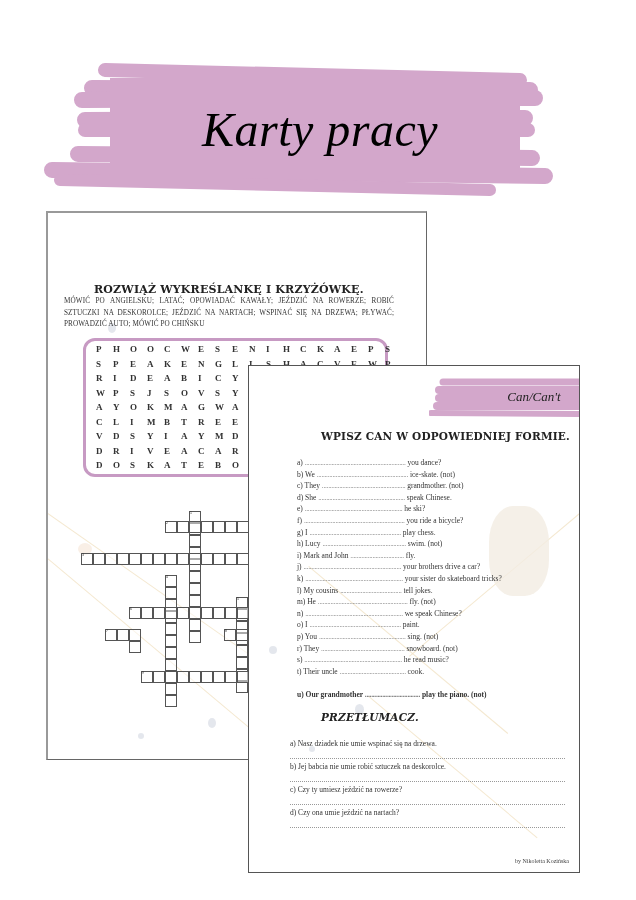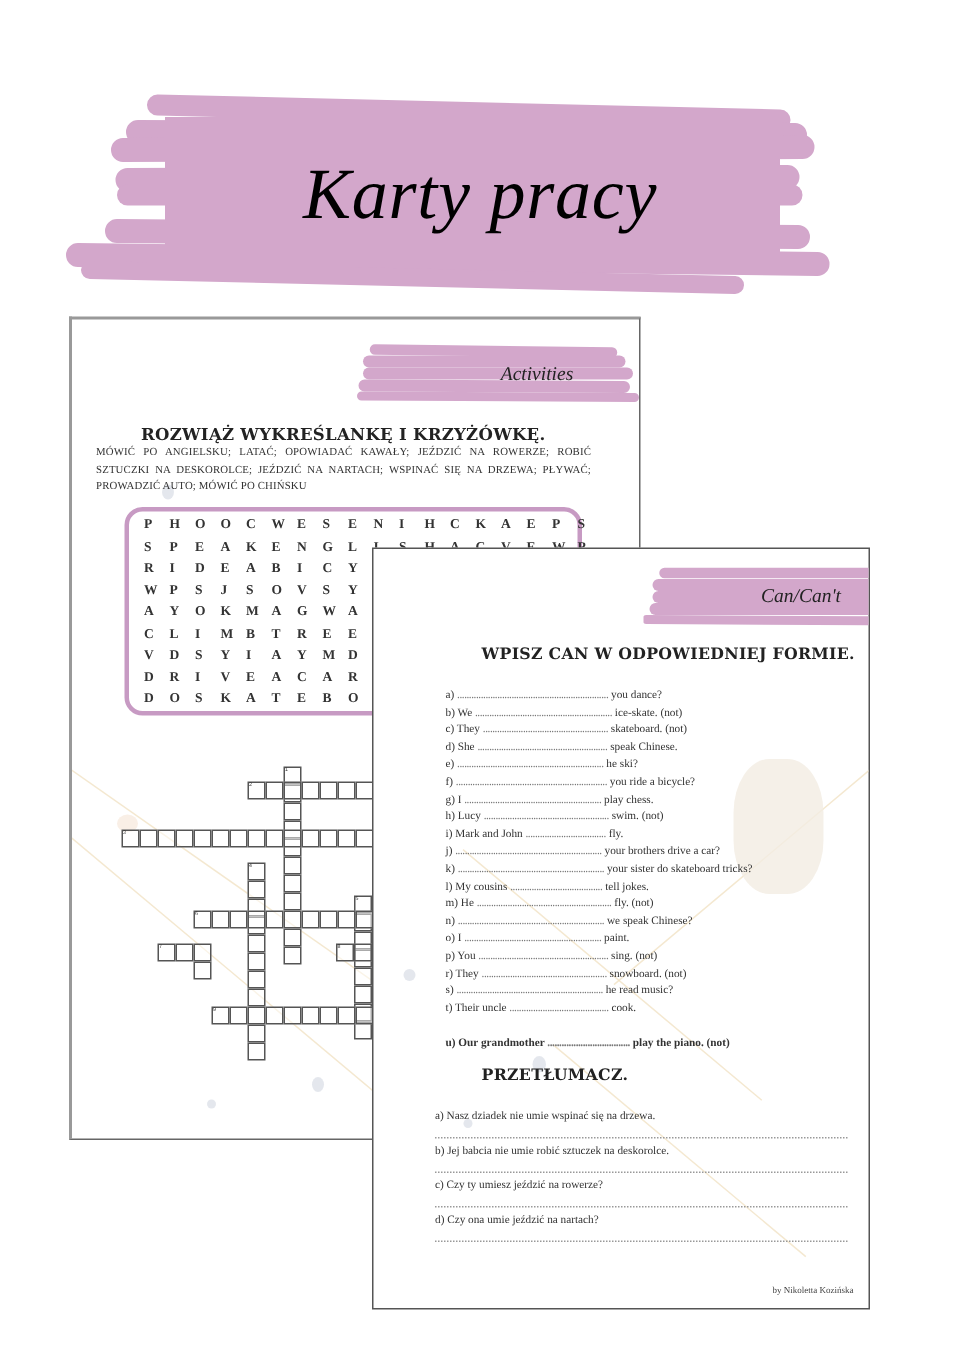--- a/index.html
+++ b/index.html
@@ -51,32 +51,20 @@
 
   <div class="gold-line" style="left:0;top:300px;width:420px;transform:rotate(35deg);"></div>
   <div class="gold-line" style="left:-30px;top:320px;width:420px;transform:rotate(40deg);"></div>
   <div class="gold-line" style="left:200px;top:450px;width:240px;transform:rotate(-40deg);"></div>
   <div class="splash" style="left:60px;top:110px;width:8px;height:10px;"></div>
   <div class="splash" style="left:160px;top:505px;width:8px;height:10px;"></div>
   <div class="splash" style="left:90px;top:520px;width:6px;height:6px;"></div>
   <div class="splash" style="left:270px;top:440px;width:8px;height:8px;opacity:0.4;background:#f0d6c0;"></div>
   <div class="splash" style="left:30px;top:330px;width:14px;height:12px;opacity:0.4;background:#f0d6c0;"></div>
 
-  <div class="tag" style="left:190px;top:14px;width:190px;height:42px;">
-    <svg width="190" height="42" viewBox="0 0 190 42">
-      <g stroke="#d3a7cb" stroke-linecap="round" fill="none">
-        <path d="M12 6 L170 8" stroke-width="7"></path>
-        <path d="M8 14 L175 14" stroke-width="8"></path>
-        <path d="M8 22 L180 22" stroke-width="8"></path>
-        <path d="M5 30 L178 31" stroke-width="8"></path>
-        <path d="M3 37 L185 38" stroke-width="6"></path>
-      </g>
-    </svg>
-    <div class="tag-text" style="left:60px;top:14px;width:120px;text-align:center;">Activities</div>
-  </div>
 
   <div class="heading" style="left:46px;top:70px;font-size:11px;">ROZWIĄŻ WYKREŚLANKĘ I KRZYŻÓWKĘ.</div>
   <div class="instr" style="left:16px;top:83px;width:330px;">MÓWIĆ PO ANGIELSKU; LATAĆ; OPOWIADAĆ KAWAŁY; JEŹDZIĆ NA ROWERZE; ROBIĆ SZTUCZKI NA DESKOROLCE; JEŹDZIĆ NA NARTACH; WSPINAĆ SIĘ NA DRZEWA; PŁYWAĆ; PROWADZIĆ AUTO; MÓWIĆ PO CHIŃSKU</div>
 
   <div class="ws-box">
     <div class="ws-row" style="top:3px;">
       <span class="ws-cell" style="left:0px">P</span>
         <span class="ws-cell" style="left:17px">H</span>
         <span class="ws-cell" style="left:34px">O</span>
         <span class="ws-cell" style="left:51px">O</span>
@@ -308,41 +296,41 @@
       </g>
     </svg>
     <div class="tag-text" style="left:50px;top:13px;width:110px;text-align:center;">Can/Can't</div>
   </div>
 
   <div class="heading" style="left:72px;top:64px;font-size:10.5px;">WPISZ CAN W ODPOWIEDNIEJ FORMIE.</div>
 
   <div id="exercises">
       <div class="ex-line" style="top: 92px;"><span>a) </span><span class="dots">................................................................</span><span> you dance?</span></div>
       <div class="ex-line" style="top: 103.6px;"><span>b) We </span><span class="dots">..........................................................</span><span> ice-skate. (not)</span></div>
-      <div class="ex-line" style="top: 115.2px;"><span>c) They </span><span class="dots">.....................................................</span><span> skateboard. (not)</span></div>
+      <div class="ex-line" style="top: 115.2px;"><span>c) They </span><span class="dots">.....................................................</span><span> grandmother. (not)</span></div>
       <div class="ex-line" style="top: 126.8px;"><span>d) She </span><span class="dots">.......................................................</span><span> speak Chinese.</span></div>
       <div class="ex-line" style="top: 138.4px;"><span>e) </span><span class="dots">..............................................................</span><span> he ski?</span></div>
       <div class="ex-line" style="top: 150px;"><span>f) </span><span class="dots">................................................................</span><span> you ride a bicycle?</span></div>
       <div class="ex-line" style="top: 161.6px;"><span>g) I </span><span class="dots">..........................................................</span><span> play chess.</span></div>
       <div class="ex-line" style="top: 173.2px;"><span>h) Lucy </span><span class="dots">.....................................................</span><span> swim. (not)</span></div>
       <div class="ex-line" style="top: 184.8px;"><span>i) Mark and John </span><span class="dots">..................................</span><span> fly.</span></div>
       <div class="ex-line" style="top: 196.4px;"><span>j) </span><span class="dots">..............................................................</span><span> your brothers drive a car?</span></div>
       <div class="ex-line" style="top: 208px;"><span>k) </span><span class="dots">..............................................................</span><span> your sister do skateboard tricks?</span></div>
       <div class="ex-line" style="top: 219.6px;"><span>l) My cousins </span><span class="dots">.......................................</span><span> tell jokes.</span></div>
       <div class="ex-line" style="top: 231.2px;"><span>m) He </span><span class="dots">.........................................................</span><span> fly. (not)</span></div>
       <div class="ex-line" style="top: 242.8px;"><span>n) </span><span class="dots">..............................................................</span><span> we speak Chinese?</span></div>
       <div class="ex-line" style="top: 254.4px;"><span>o) I </span><span class="dots">..........................................................</span><span> paint.</span></div>
       <div class="ex-line" style="top: 266px;"><span>p) You </span><span class="dots">.......................................................</span><span> sing. (not)</span></div>
       <div class="ex-line" style="top: 277.6px;"><span>r) They </span><span class="dots">.....................................................</span><span> snowboard. (not)</span></div>
       <div class="ex-line" style="top: 289.2px;"><span>s) </span><span class="dots">..............................................................</span><span> he read music?</span></div>
       <div class="ex-line" style="top: 300.8px;"><span>t) Their uncle </span><span class="dots">..........................................</span><span> cook.</span></div>
       <div class="ex-line" style="top: 324px; font-weight: bold;"><span>u) Our grandmother </span><span class="dots">...................................</span><span> play the piano. (not)</span></div>
     </div>
 
-  <div class="heading" style="left:72px;top:345px;font-size:10.5px;">PRZETŁUMACZ.</div>
+  <div class="heading" style="left:72px;top:345px;font-size:10.5px;font-style:italic;">PRZETŁUMACZ.</div>
 
   <div id="translations">
       <div class="tr-q" style="top: 373px; text-align: right;">a) Nasz dziadek nie umie wspinać się na drzewa.</div>
       <div class="tr-ans" style="top: 391px;"></div>
       <div class="tr-q" style="top: 396px;">b) Jej babcia nie umie robić sztuczek na deskorolce.</div>
       <div class="tr-ans" style="top: 414px;"></div>
       <div class="tr-q" style="top: 419px;">c) Czy ty umiesz jeździć na rowerze?</div>
       <div class="tr-ans" style="top: 437px;"></div>
       <div class="tr-q" style="top: 442px;">d) Czy ona umie jeździć na nartach?</div>
       <div class="tr-ans" style="top: 460px;"></div>

